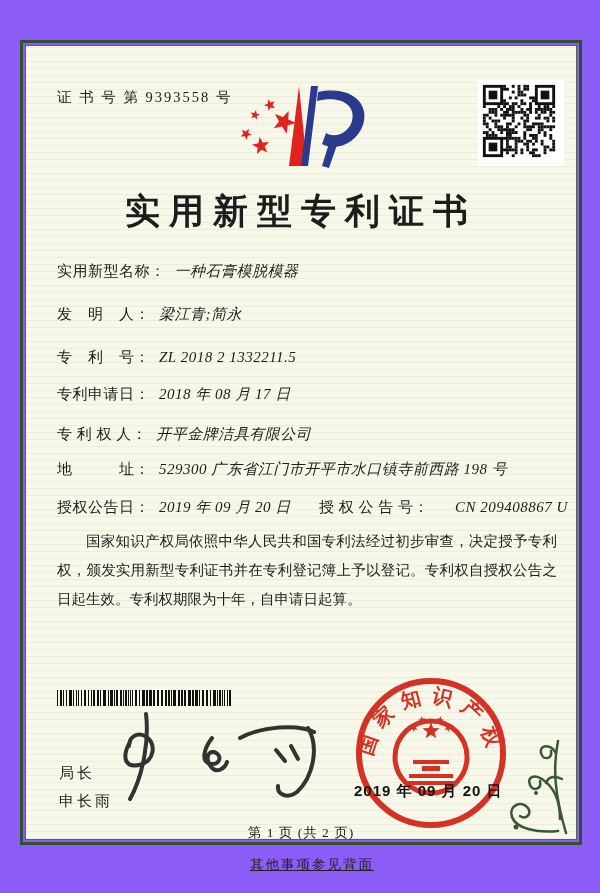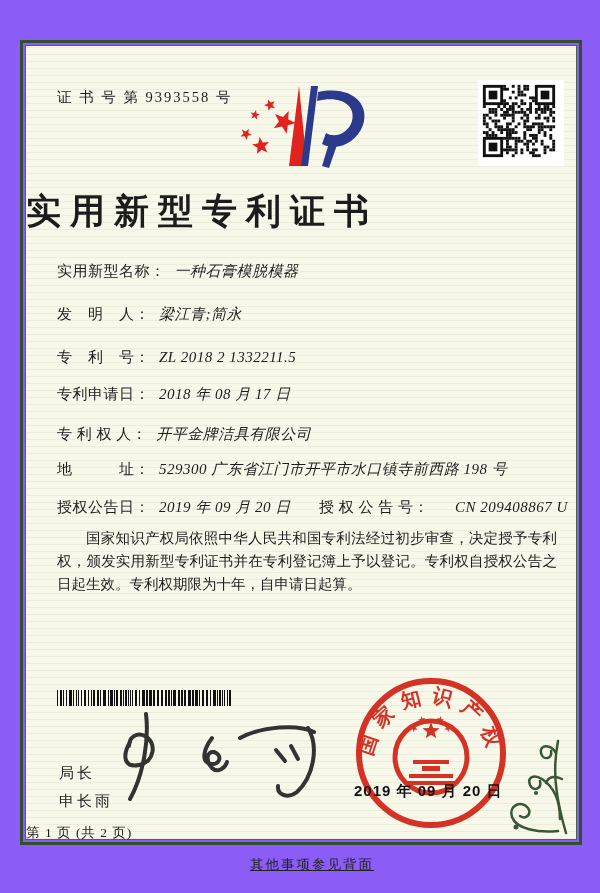--- a/index.html
+++ b/index.html
@@ -6,39 +6,39 @@
   .page{position:relative;width:600px;height:893px;background:#8b5cf6;overflow:hidden;
         font-family:"Liberation Serif","DejaVu Serif",serif;color:#1c1c1c;}
   .frame{position:absolute;left:20px;top:40px;width:562px;height:805px;
          border:3px solid #33502e;box-sizing:border-box;}
   .frame-inner{position:absolute;inset:2px;border:1px solid #4a6a43;
          background:#f7f8ea;
          background-image:repeating-linear-gradient(0deg, rgba(150,170,120,0.13) 0 1px, rgba(0,0,0,0) 1px 7px);}
   .cert-no{position:absolute;left:31px;top:42px;font-size:14.5px;letter-spacing:2px;}
   .logo{position:absolute;left:206px;top:34px;width:150px;height:92px;}
   .qr{position:absolute;left:452px;top:34px;width:82px;height:82px;background:#fff;padding:2px;}
-  .title{position:absolute;left:0;top:142px;width:100%;text-align:left;
+  .title{position:absolute;left:0;top:142px;width:100%;text-align:center;
          font-size:35px;font-weight:bold;letter-spacing:9px;}
   .row{position:absolute;left:31px;font-size:15px;white-space:nowrap;letter-spacing:0.5px;}
   .row .value{margin-left:9px;font-style:italic;}
   .pair2{position:absolute;left:262px;top:0;}
   .pair2 .value{margin-left:26px;}
   .paras{position:absolute;left:31px;top:481px;width:500px;font-size:14.5px;
-         line-height:23px;text-align:justify;}
+         line-height:29px;text-align:justify;}
   .paras p{margin:0;text-indent:2em;}
   .barcode{position:absolute;left:31px;top:644px;width:180px;height:16px;}
   .officer{position:absolute;left:33px;top:713px;font-family:"Liberation Sans","DejaVu Sans",sans-serif;
          font-size:15px;line-height:28px;letter-spacing:3px;color:#222;}
   .signature{position:absolute;left:74px;top:656px;width:240px;height:105px;}
   .seal{position:absolute;left:322px;top:624px;width:166px;height:166px;opacity:0.95;}
   .seal-date{position:absolute;left:328px;top:736px;width:160px;
          font-family:"Liberation Sans","DejaVu Sans",sans-serif;font-weight:bold;
          font-size:15px;letter-spacing:1px;color:#111;}
   .flourish{position:absolute;right:4px;bottom:4px;width:76px;height:116px;}
-  .page-footer{position:absolute;left:0;top:778px;width:100%;font-size:13.5px;letter-spacing:1px;}
+  .page-footer{position:absolute;left:0;top:778px;width:100%;text-align:center;font-size:13.5px;letter-spacing:1px;}
   .back-note{position:absolute;left:12px;top:856px;width:100%;text-align:center;
          font-size:13.5px;letter-spacing:2px;color:#222;text-decoration:underline;}
   svg{display:block;}
 </style>
 </head>
 <body>
 
 <div class="page">
   <div class="frame">
     <div class="frame-inner">

